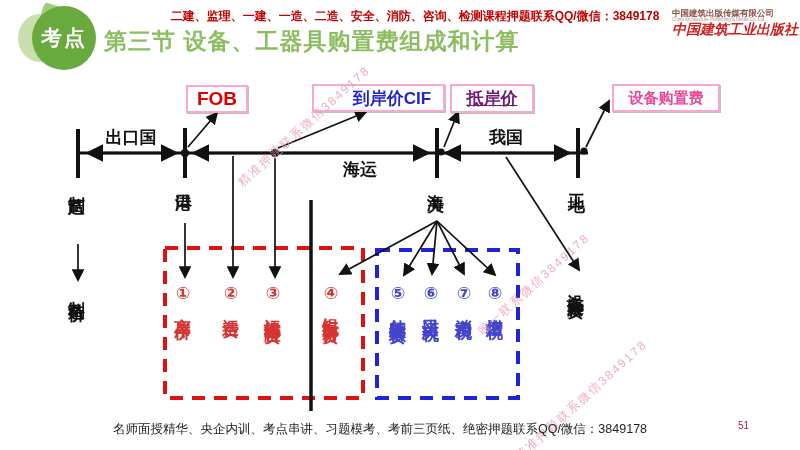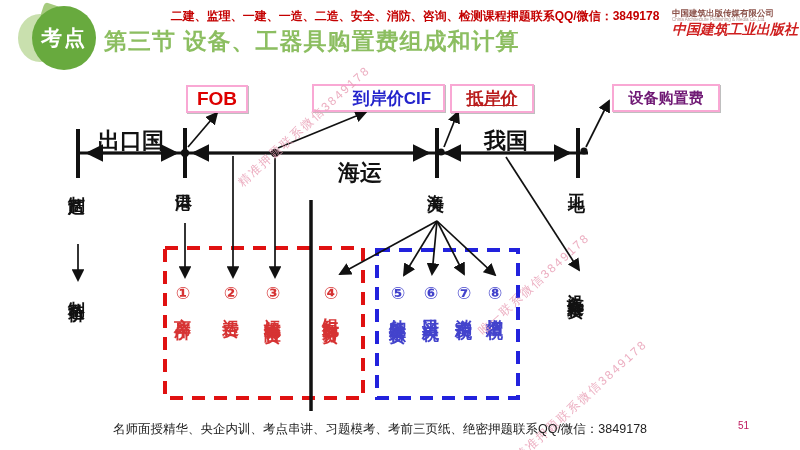--- a/index.html
+++ b/index.html
@@ -15,31 +15,31 @@
   .badge-circle{left:14px;top:4px;width:64px;height:64px;border-radius:50%;background:#68aa3e;
     display:flex;align-items:center;justify-content:center;color:#fff;font-weight:bold;font-size:21px;letter-spacing:2px;}
   .top-notice{left:150px;top:8px;width:530px;text-align:center;color:#c40000;font-size:12px;font-weight:600;z-index:5;}
   .page-title{left:104px;top:26px;width:560px;color:#8cbe61;font-size:23px;font-weight:bold;letter-spacing:1px;z-index:5;}
   .logo{left:672px;top:9px;width:125px;height:44px;z-index:5;display:flex;gap:0;}
   .logo-txt{display:flex;flex-direction:column;line-height:1.05;}
   .logo-cn{color:#8b5149;font-size:8.5px;font-weight:bold;white-space:nowrap;}
   .logo-en{color:#b0948f;font-size:4.5px;white-space:nowrap;}
   .logo-press{color:#cf1f1f;font-size:14px;font-weight:bold;font-style:italic;font-family:"Liberation Serif","DejaVu Serif",serif;white-space:nowrap;}
   
-  .seg-label{color:#111;font-size:22px;font-weight:700;z-index:3;white-space:nowrap;}
+  .seg-label{color:#111;font-size:17px;font-weight:700;z-index:3;white-space:nowrap;}
   .vtext{writing-mode:vertical-rl;text-orientation:upright;line-height:1;letter-spacing:2px;
     font-size:17px;font-weight:700;color:#111;z-index:3;white-space:nowrap;}
   .vred{color:#d63333;}
   .vblue{color:#4343cc;}
   .tbox{border:2px solid #f9a8d4;background:#fff;display:flex;align-items:center;justify-content:center;
     z-index:3;box-shadow:1px 1px 0 rgba(0,0,0,.25);}
   .fob{left:186px;top:85px;width:58px;height:24px;color:#dd0000;font-weight:bold;font-size:19px;}
   .cif{left:312px;top:84px;width:102px;height:24px;color:#2424cc;font-weight:bold;font-size:17px;padding-left:27px;}
-  .arrv{left:450px;top:84px;width:80px;height:25px;color:#b91c1c;font-weight:bold;font-size:17px;text-decoration:underline;}
-  .purch{left:612px;top:84px;width:104px;height:24px;color:#701a75;font-weight:600;font-size:15px;}
+  .arrv{left:450px;top:84px;width:80px;height:25px;color:#701a75;font-weight:bold;font-size:17px;text-decoration:underline;}
+  .purch{left:612px;top:84px;width:104px;height:24px;color:#ec4899;font-weight:600;font-size:15px;}
   .wm{color:rgba(233,160,182,0.85);font-size:12px;letter-spacing:2px;z-index:4;transform:rotate(-42deg);white-space:nowrap;transform-origin:center;}
   
   .footer-promo{left:0;top:421px;width:760px;text-align:center;color:#222;font-size:12.5px;z-index:5;}
   .page-num{left:738px;top:420px;color:#be185d;font-size:10px;z-index:5;}
   svg.lines{position:absolute;left:0;top:0;z-index:1;}
 </style>
 </head>
 <body>
 
 <svg class="lines" width="800" height="450">

